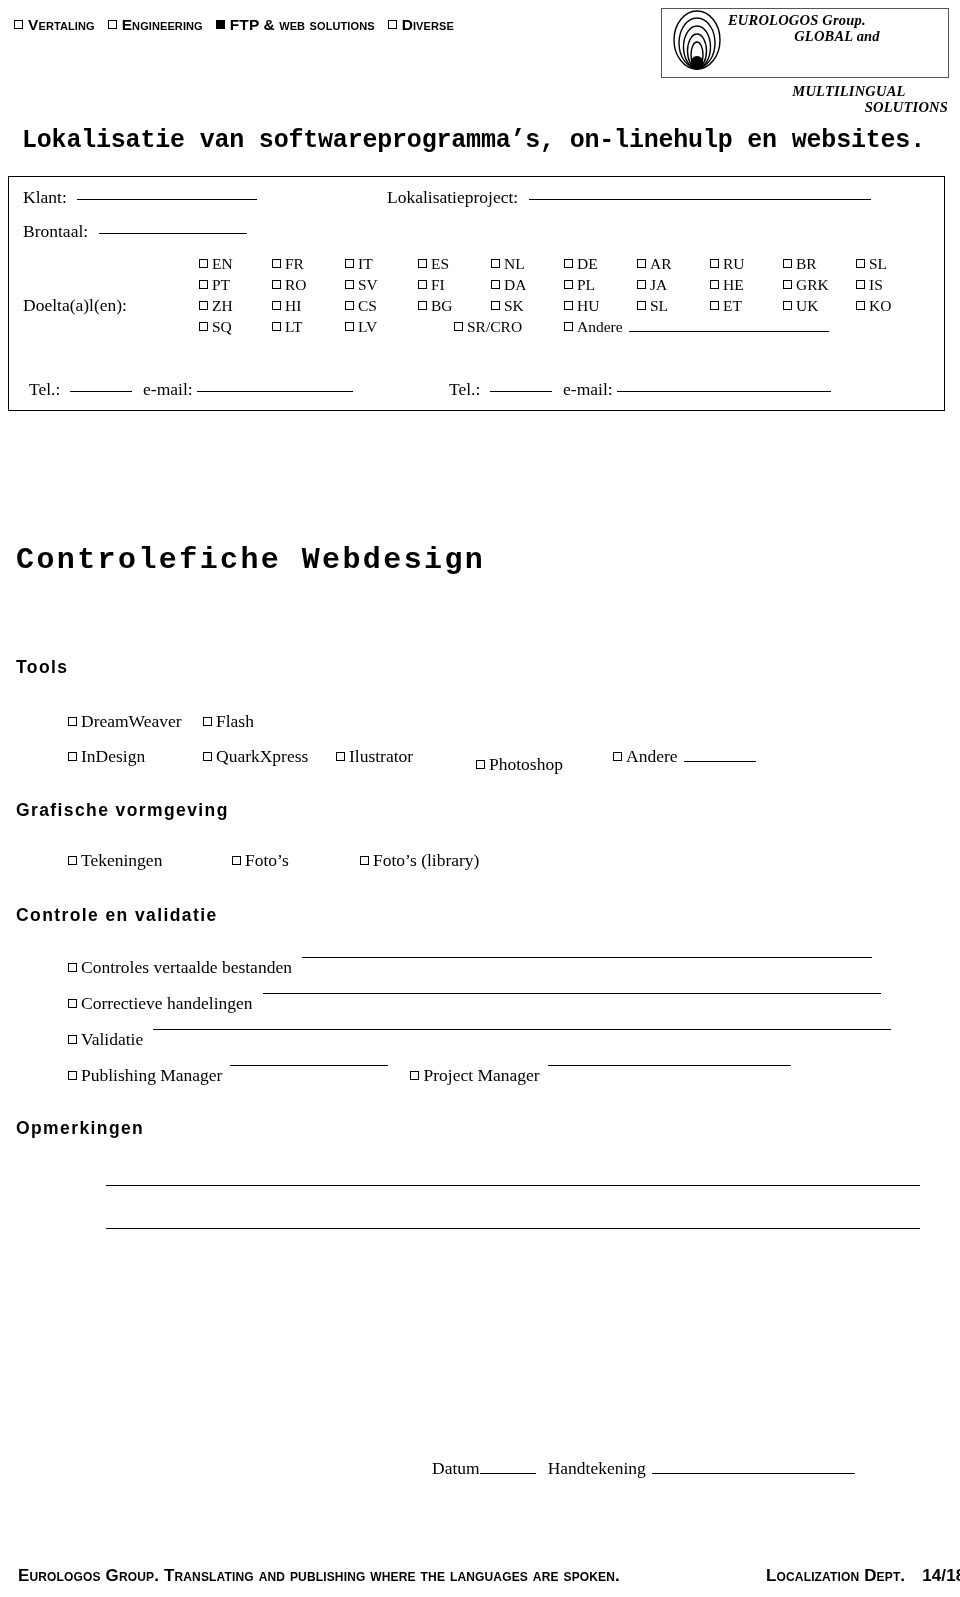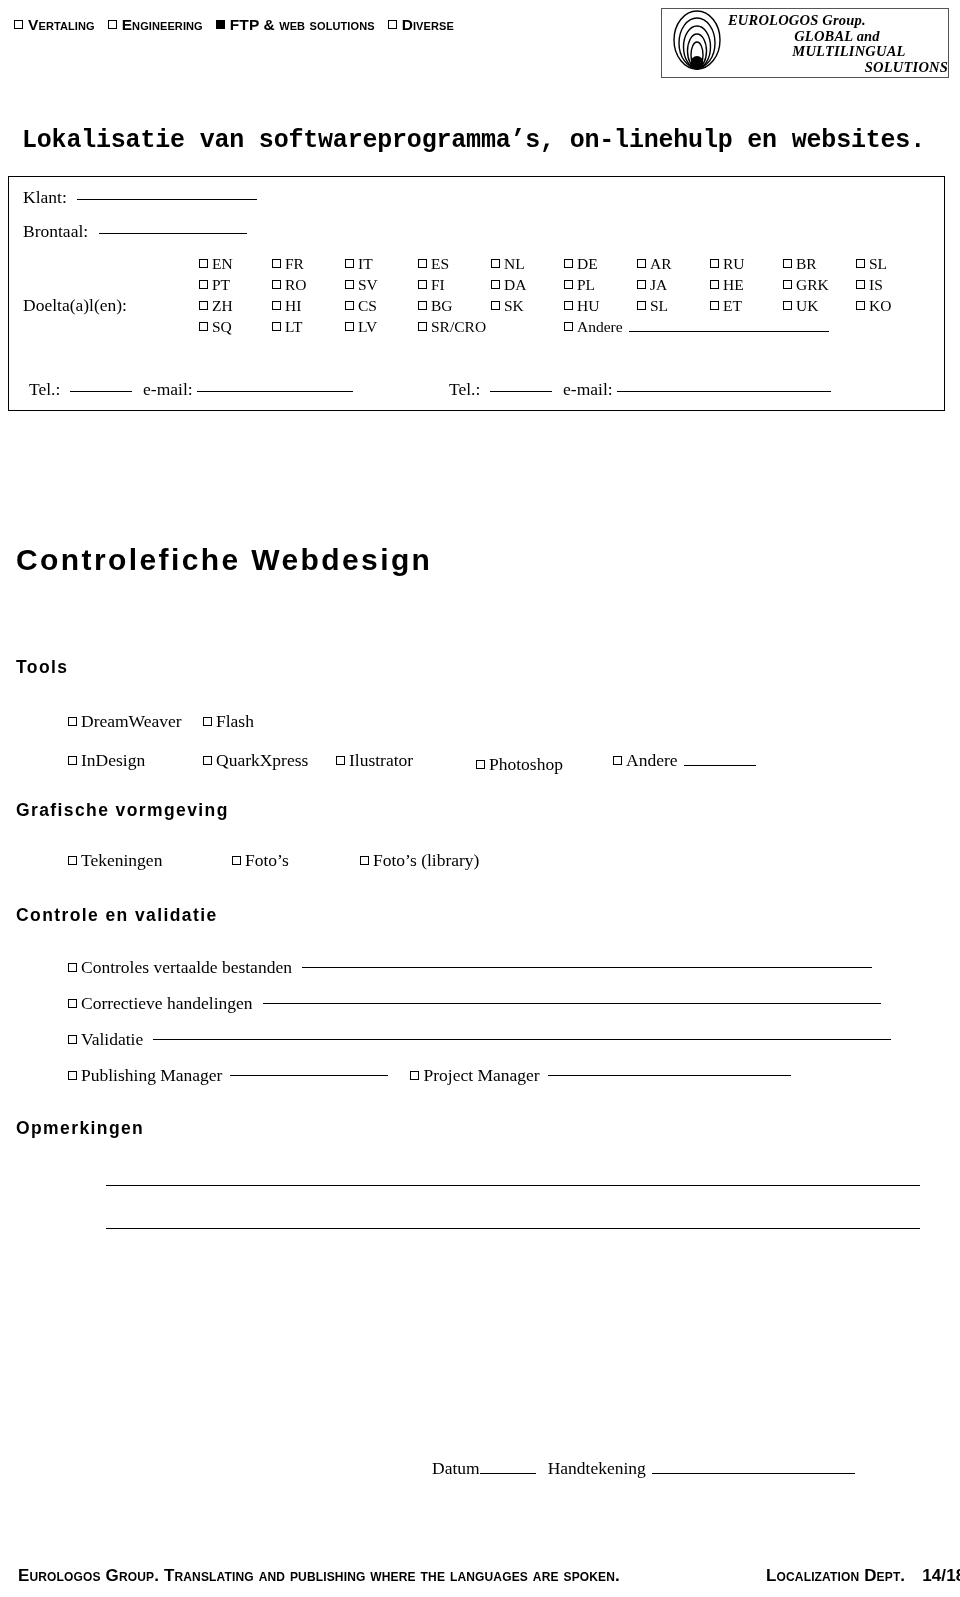--- a/index.html
+++ b/index.html
@@ -72,21 +72,21 @@
     width: 222px;
     font-family: "Liberation Serif", serif;
     font-style: italic;
     font-weight: 700;
     font-size: 14.5px;
     line-height: 15.6px;
     letter-spacing: 0.2px;
   }
   .logo-text .l1 { display:block; text-align: left; padding-left: 2px; }
   .logo-text .l2 { display:block; text-align: center; }
-  .logo-text .l3 { display:block; text-align: center; padding-left: 24px;}
+  .logo-text .l3 { display:block; text-align: center; padding-left: 24px; margin-top: 40px;}
   .logo-text .l4 { display:block; text-align: right; }
 
   
   .page-title {
     position: absolute;
     left: 22px;
     top: 126px;
     font-family: Liberation Mono, monospace;
     font-weight: 700;
     font-size: 25px;
@@ -116,54 +116,54 @@
     position: absolute;
     left: 190px;
     top: 78px;
     display: grid;
     grid-template-columns: repeat(10, 73px);
     row-gap: 3px;
     font-size: 15.5px;
   }
   .langgrid .cell { display: flex; align-items: baseline; white-space: nowrap; }
   .langgrid .cell .cb { transform: translateY(-1px); }
-  .langgrid .cell.wide { grid-column: span 2; }
+  .langgrid .cell.wide { grid-column: span 2; margin-left: 36px; }
   .langgrid .cell.andere { grid-column: span 5; }
   .langgrid .cell.andere .rule { width: 200px; margin-left: 6px; }
 
   .r-resp-klant { left: 14px; top: 168px; }
   .r-resp-euro  { left: 440px; top: 168px; }
   .r-tel-klant  { left: 20px; top: 202px; }
   .r-tel-euro   { left: 440px; top: 202px; }
 
   
   .h-main {
     position: absolute;
     left: 16px;
-    font-family: Liberation Sans, sans-serif;
+    font-family: Liberation Mono, monospace;
     font-weight: 700;
     font-size: 30px;
     letter-spacing: 2.4px;
     white-space: nowrap;
   }
   .h-sec {
     position: absolute;
     left: 16px;
     font-family: "Liberation Sans", sans-serif;
     font-weight: 700;
     font-size: 17.5px;
     letter-spacing: 1.4px;
     white-space: nowrap;
   }
 
   
   .crow {
     position: absolute;
     display: flex;
-    align-items: center;
+    align-items: flex-start;
     white-space: nowrap;
     font-size: 17.5px;
   }
   .crow .cb { transform: translateY(-1px); }
   .citem { display: flex; align-items: baseline; white-space: nowrap; }
 
   
   .sign {
     position: absolute;
     left: 432px;
@@ -227,20 +227,24 @@
 
 <div class="page-title">Lokalisatie van softwareprogramma’s, on-linehulp en websites.</div>
 
 <div class="formbox">
 
   <div class="fb-row r-klant">
     <span>Klant:</span>
     <span class="rule" style="width:180px;margin-left:6px;"></span>
   </div>
 
+  <div class="fb-row r-proj">
+    <span>Lokalisatieproject:</span>
+    <span class="rule" style="width:342px;margin-left:6px;"></span>
+  </div>
 
   <div class="fb-row r-bron">
     <span>Brontaal:</span>
     <span class="rule" style="width:148px;margin-left:6px;"></span>
   </div>
 
   <div class="fb-row r-doel">Doelta(a)l(en):</div>
 
   <div class="langgrid">
     <span class="cell">

